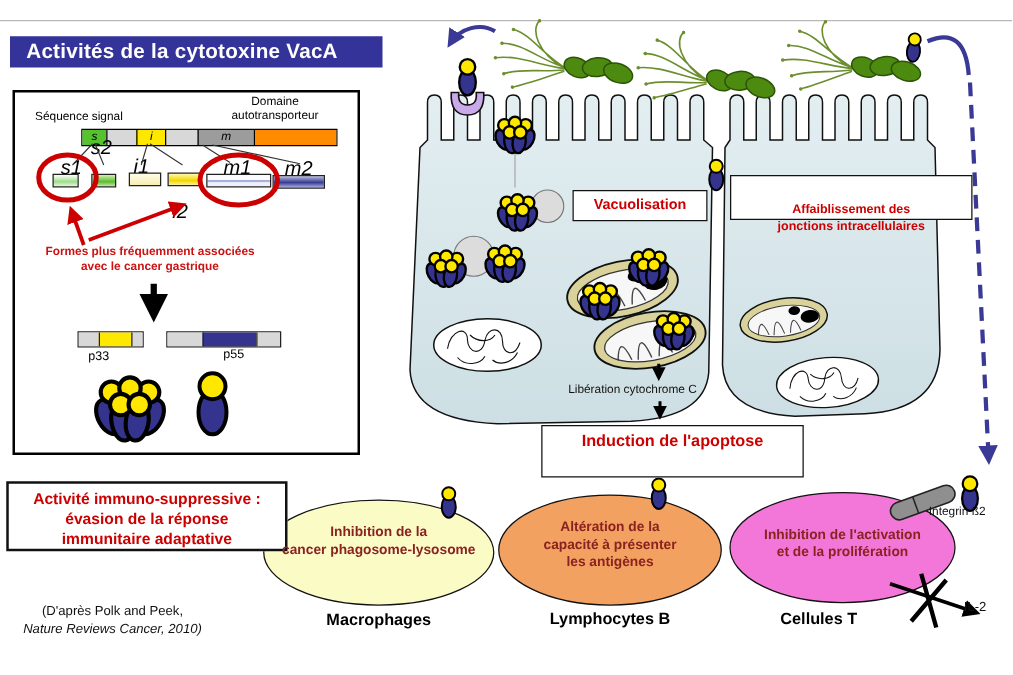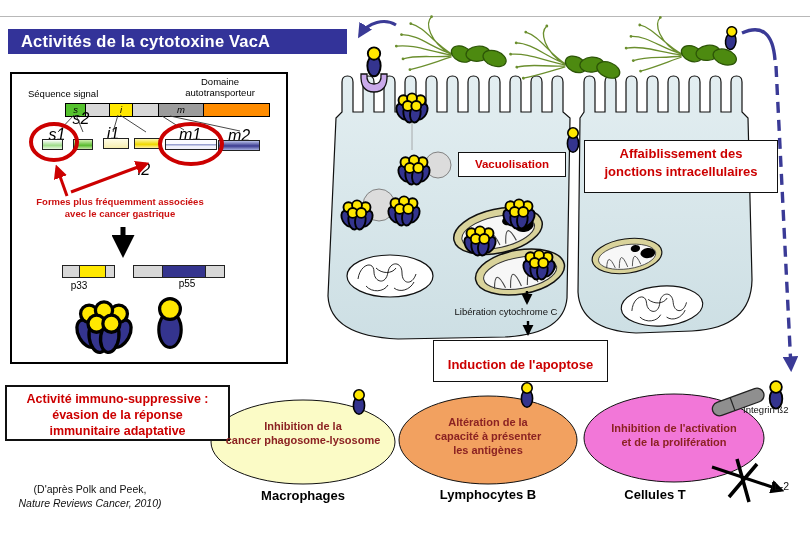--- a/index.html
+++ b/index.html
@@ -1,19 +1,19 @@
 <!DOCTYPE html>
 <html><head>
 <meta charset="utf-8">
 <style>
   html,body{margin:0;padding:0;background:#fff;}
   .stage{position:relative;width:810px;height:540px;background:#ffffff;overflow:hidden;
          font-family:"Liberation Sans", sans-serif;color:#000;}
   .topline{position:absolute;left:0;top:16px;width:810px;height:1px;background:#b8b8b8;}
-  .title{position:absolute;left:8px;top:29px;width:339px;height:25px;background:#333399;
+  .title{position:absolute;left:8px;top:29px;width:298px;height:25px;background:#333399;
          color:#fff;font-weight:bold;font-size:16.5px;line-height:25px;padding-left:13px;
          box-sizing:border-box;letter-spacing:.2px;z-index:1;}
   .dbox{position:absolute;left:10px;top:72px;width:274px;height:288px;border:2px solid #000;z-index:1;}
   .dbox .lbl{position:absolute;font-size:9.5px;white-space:nowrap;}
   .mainbar{position:absolute;left:53px;top:29px;width:203px;height:12px;display:flex;
            border:1px solid #000;box-sizing:content-box;}
   .mainbar span{display:block;height:12px;font-size:9.5px;font-style:italic;text-align:center;
                 line-height:12px;box-sizing:border-box;}
   .mainbar span + span{border-left:1px solid #000;}
   .subbar{position:absolute;height:9px;border:1px solid #222;}
@@ -209,28 +209,28 @@
     <use href="#monomer" transform="translate(776,396) scale(0.9)"></use>
 
     <path d="M712,467 L781,490" stroke="#000" stroke-width="3" marker-end="url(#mBlack)"></path>
     <path d="M737,459 L749,502 M757,464 L729,497" stroke="#000" stroke-width="3.5"></path>
   </svg>
 
   <div class="rbox" style="left:458px;top:152px;width:108px;height:25px;font-size:11.5px;line-height:22px;">
     <span>Vacuolisation</span>
   </div>
 
-  <div class="rbox" style="left:584px;top:140px;width:194px;height:53px;font-size:13px;line-height:1.35;padding-top:4px;">
+  <div class="rbox" style="left:584px;top:140px;width:194px;height:36px;font-size:10px;line-height:1.35;padding-top:20px;">
     <div>Affaiblissement des</div>
     <div>jonctions intracellulaires</div>
   </div>
 
   <div class="smalltxt" style="left:440px;top:306px;width:132px;text-align:center;">Libération cytochrome C</div>
 
-  <div class="rbox" style="left:433px;top:340px;width:175px;height:42px;font-size:13px;padding-top:16px;">
+  <div class="rbox" style="left:433px;top:340px;width:210px;height:42px;font-size:13px;padding-top:4px;">
     <span>Induction de l'apoptose</span>
   </div>
 
   <div class="rbox" style="left:5px;top:385px;width:225px;height:56px;font-size:12.5px;line-height:1.28;padding-top:4px;border-width:2px;">
     <div>Activité immuno-suppressive :</div>
     <div>évasion de la réponse</div>
     <div>immunitaire adaptative</div>
   </div>
 
   <div class="ovaltxt" style="left:211px;top:420px;width:184px;">

